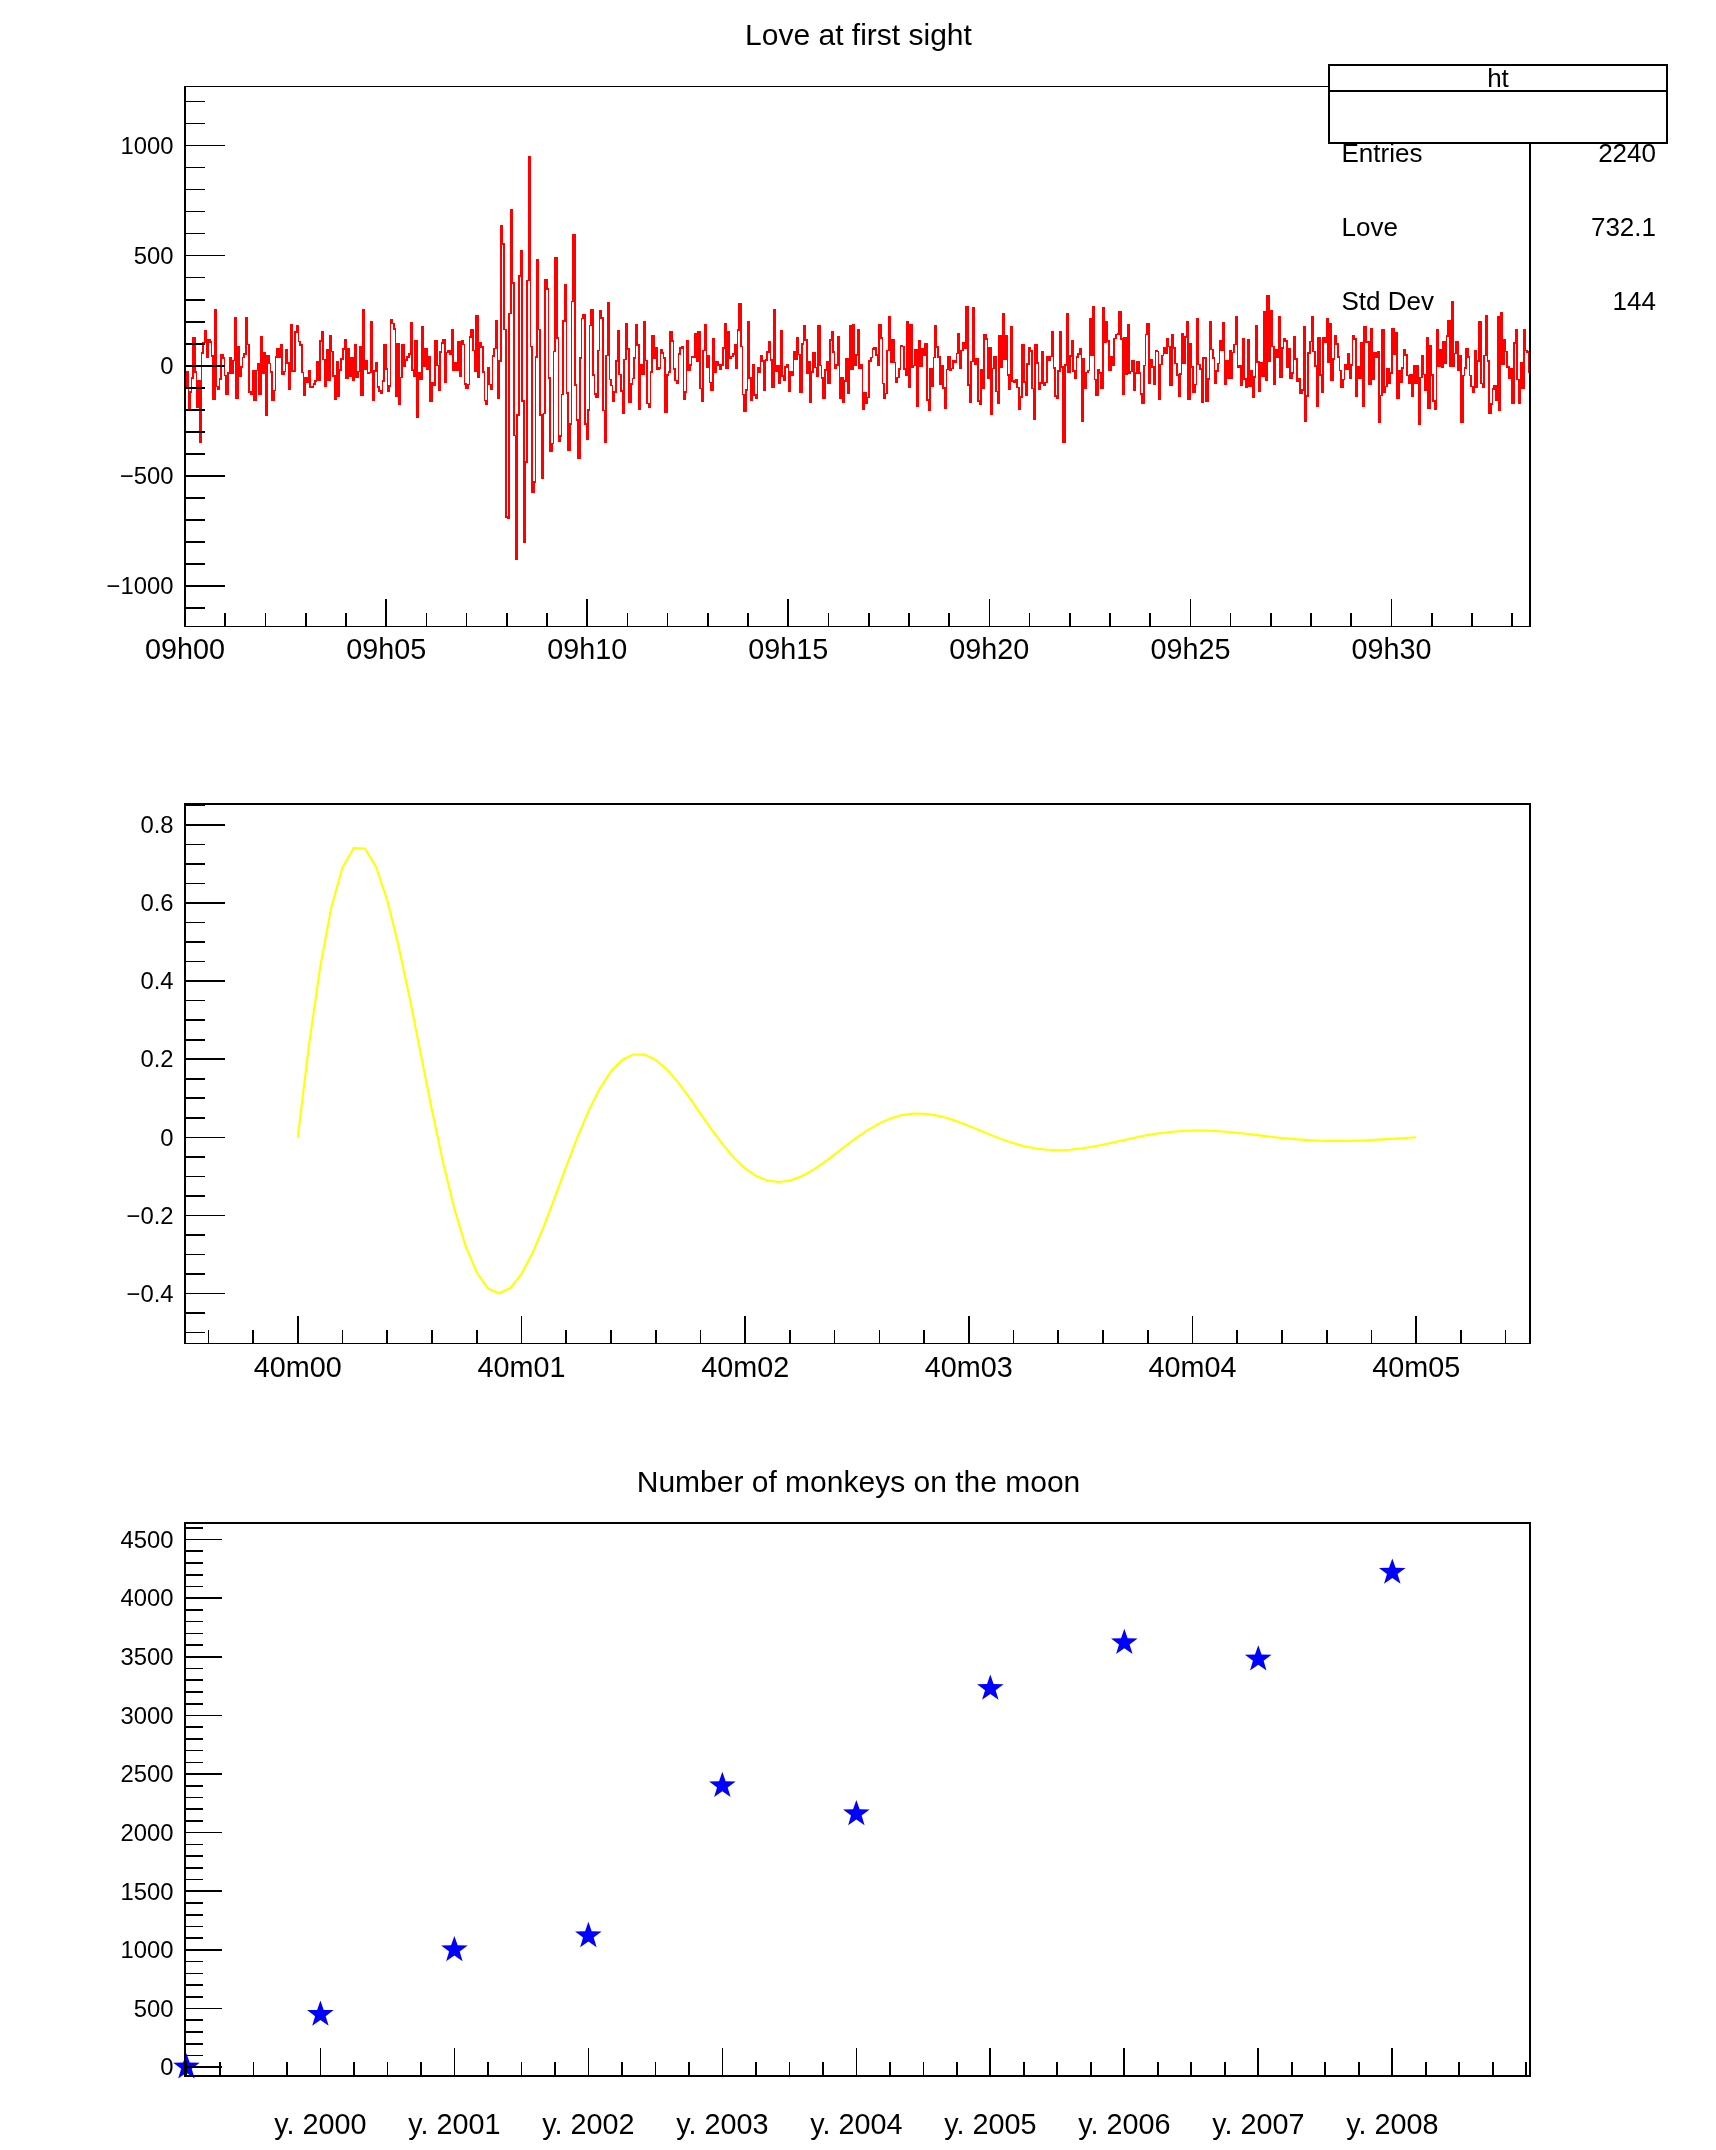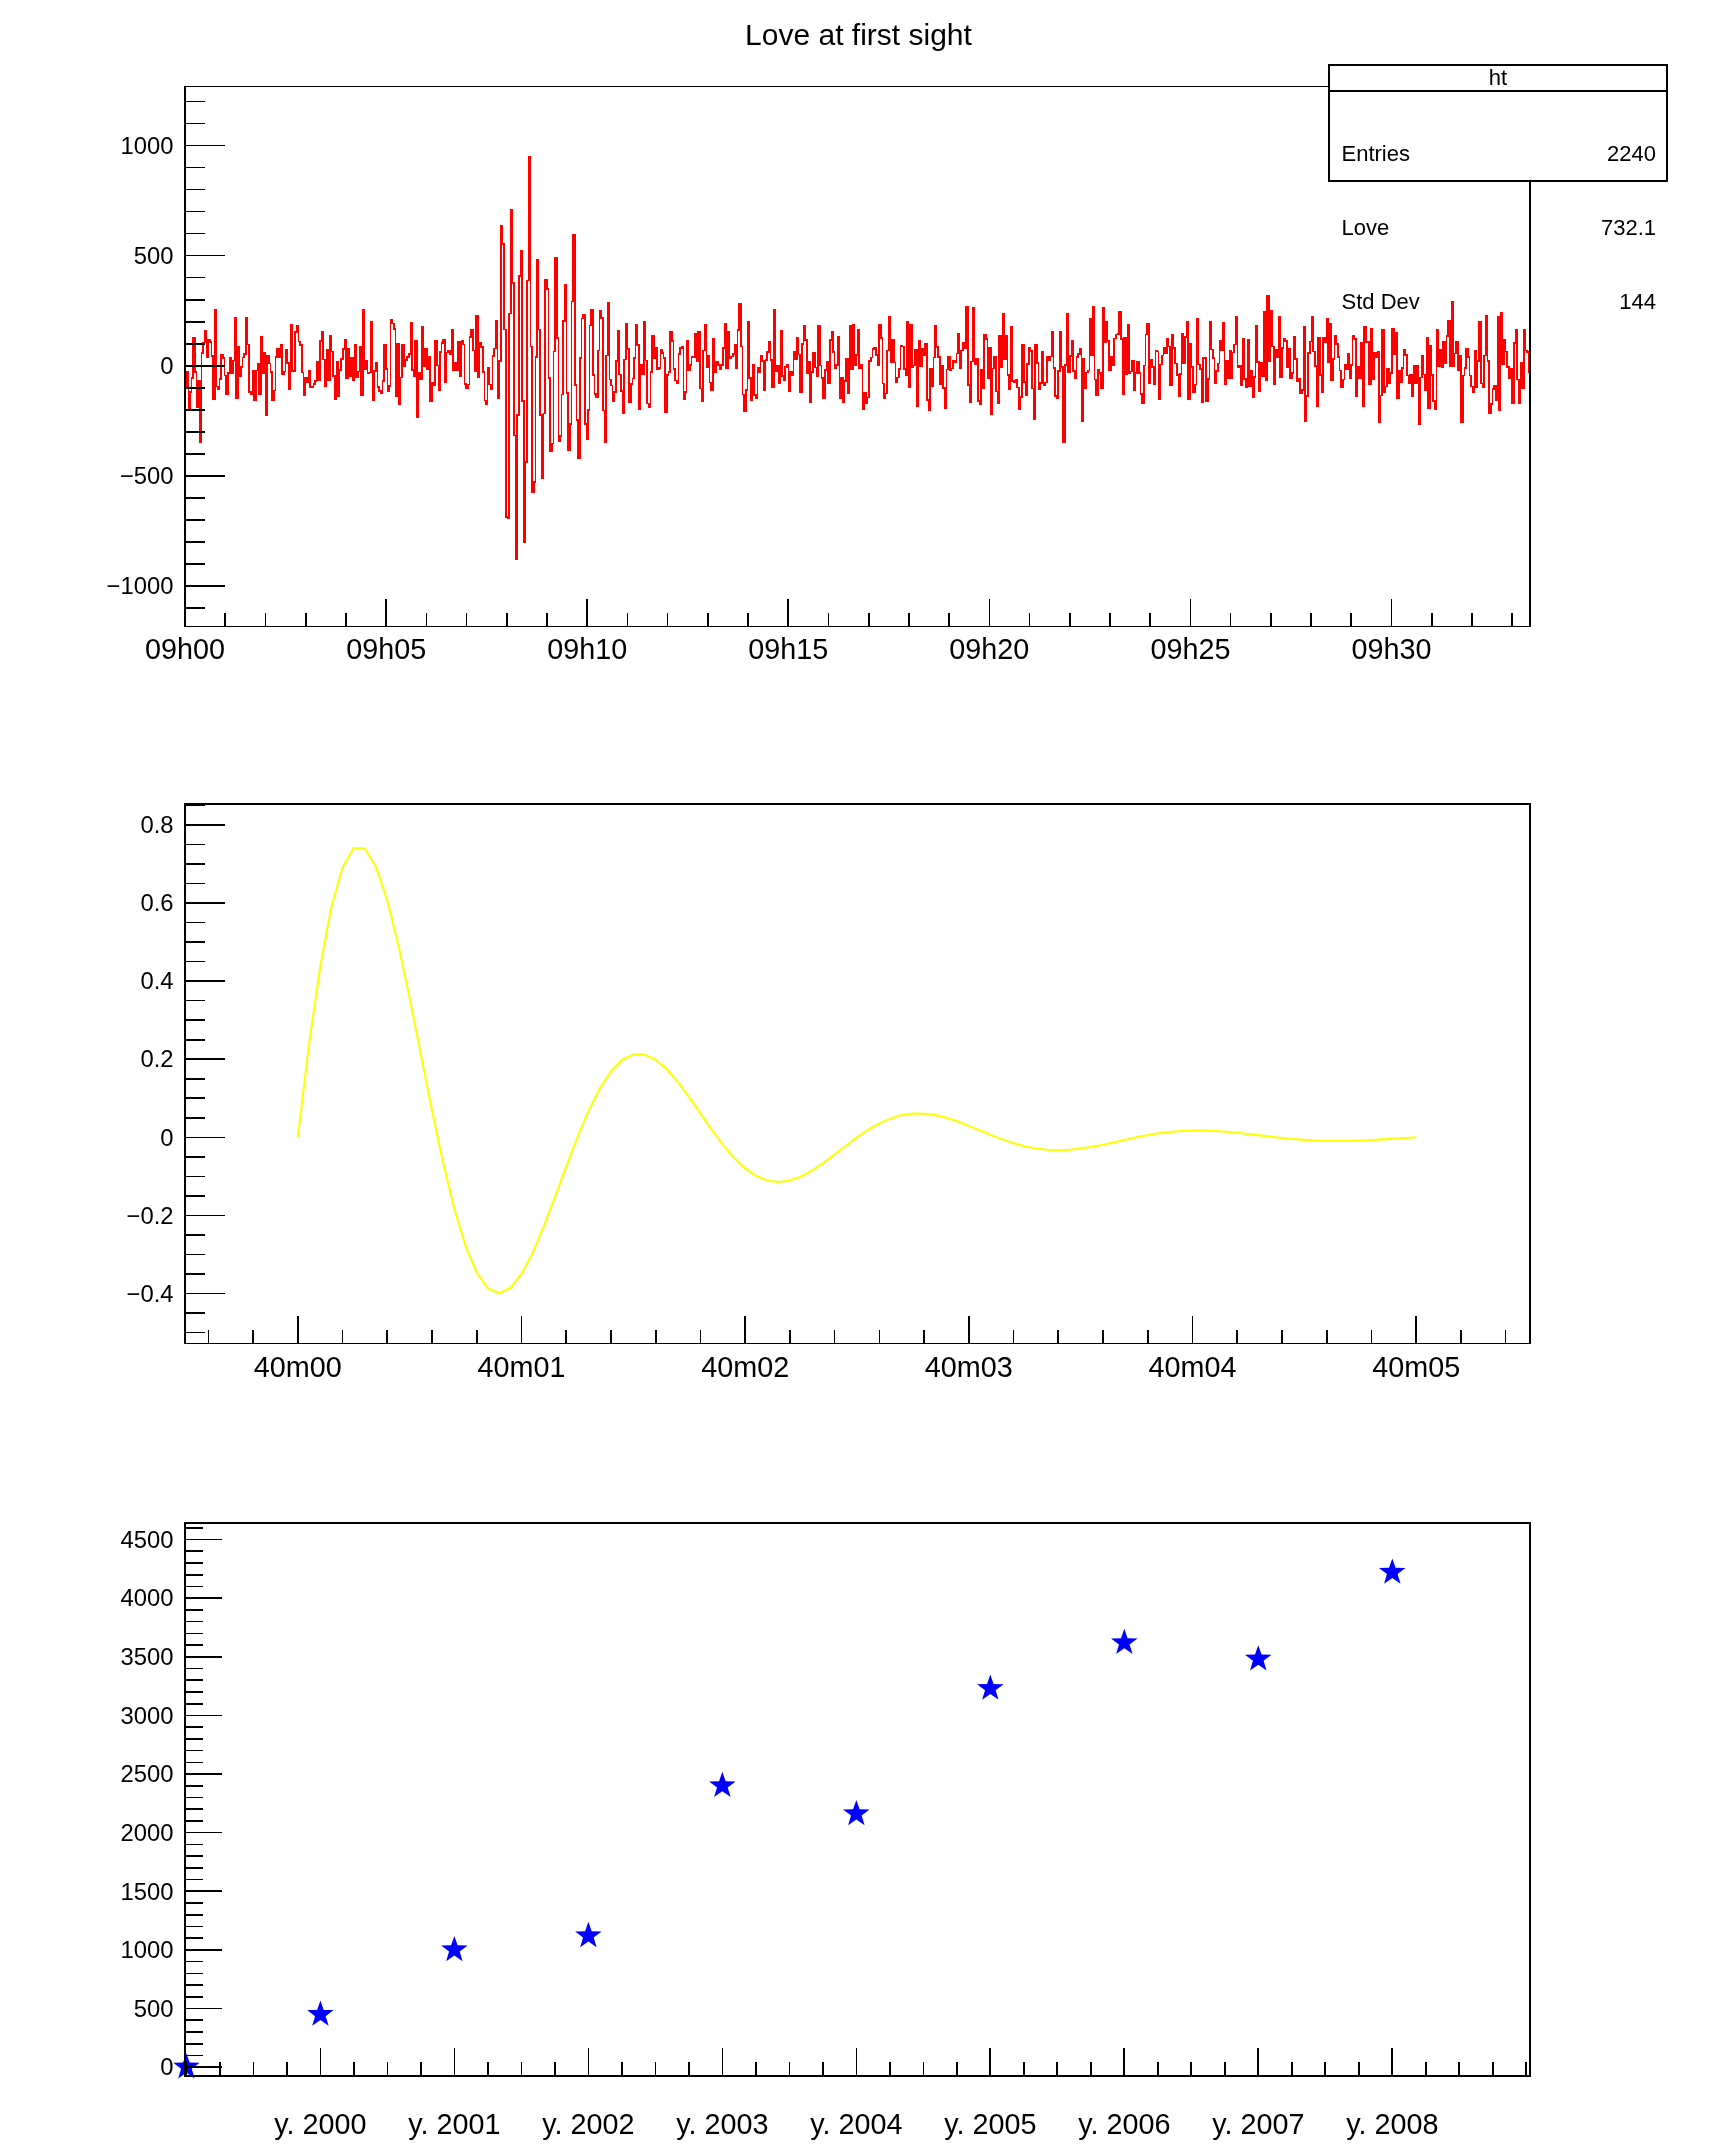--- a/index.html
+++ b/index.html
@@ -1,21 +1,21 @@
 <!DOCTYPE html>
 <html style="font-size:13px"><head>
 <meta charset="utf-8">
 <style>
   html,body{margin:0;padding:0;background:#ffffff;}
   #canvas{position:relative;width:1717px;height:2151px;background:#ffffff;
           font-family:"Liberation Sans",sans-serif;color:#000;overflow:hidden;}
   #plot{position:absolute;left:0;top:0;}
   .pad-title{position:absolute;left:0;right:0;text-align:center;font-size:30px;line-height:1;}
-  #stats{position:absolute;left:1328px;top:64px;width:340px;height:118px;background:#fff;
-         border:2.5px solid #000;box-sizing:border-box;font-size:22px;}
+  #stats{position:absolute;left:1328px;top:64px;width:340px;height:80px;background:#fff;
+         border:2.5px solid #000;box-sizing:border-box;font-size:26px;}
   #stats .hdr{height:24px;line-height:24px;text-align:center;border-bottom:2.5px solid #000;}
   #stats .srow{display:flex;justify-content:space-between;height:26px;line-height:27px;
                padding:0 10px 0 11.5px;margin-top:48px;}
   svg text{fill:#000;font-family:"Liberation Sans",sans-serif;}
 </style>
 </head>
 <body>
 
 <div id="canvas">
   <svg id="plot" width="1717" height="2151" viewBox="0 0 2088 2616">
@@ -302,20 +302,21 @@
           <line x1="225" y1="1929.4235169491526" x2="247" y2="1929.4235169491526" stroke="#000" stroke-width="2"></line>
           <line x1="225" y1="1915.1650423728813" x2="247" y2="1915.1650423728813" stroke="#000" stroke-width="2"></line>
           <line x1="225" y1="1900.90656779661" x2="247" y2="1900.90656779661" stroke="#000" stroke-width="2"></line>
           <line x1="225" y1="1886.648093220339" x2="247" y2="1886.648093220339" stroke="#000" stroke-width="2"></line>
           <line x1="225" y1="1858.1311440677966" x2="247" y2="1858.1311440677966" stroke="#000" stroke-width="2"></line>
         </g>
       </g>
     </svg>
 
   <div class="pad-title" style="top:20px">Love at first sight</div>
+  <div class="pad-title" style="top:1467px">Number of monkeys on the moon</div>
 
   <div id="stats">
     <div class="hdr">ht</div>
     <div class="srow">
       <span>Entries</span>
       <span>2240</span>
     </div>
     <div class="srow">
       <span>Love</span>
       <span>732.1</span>

